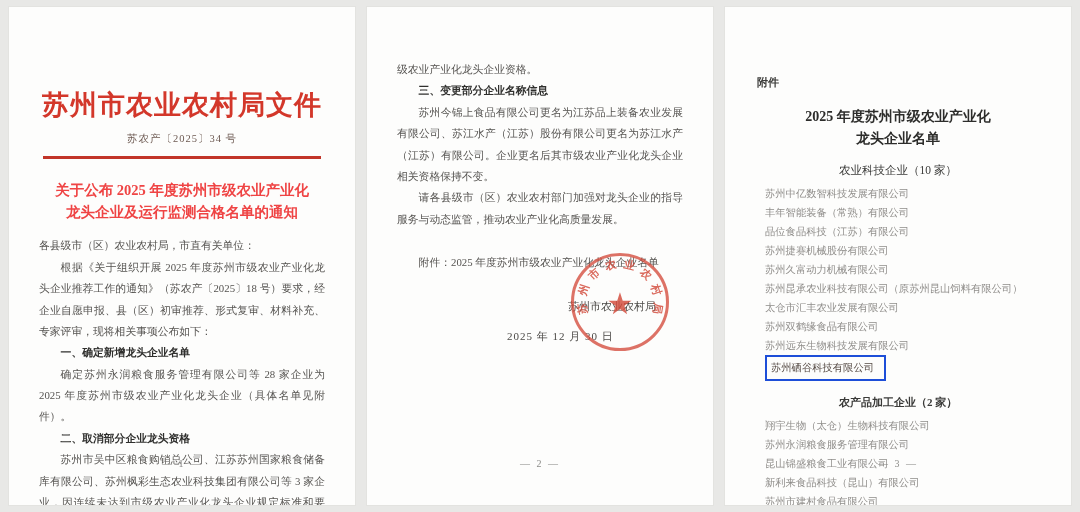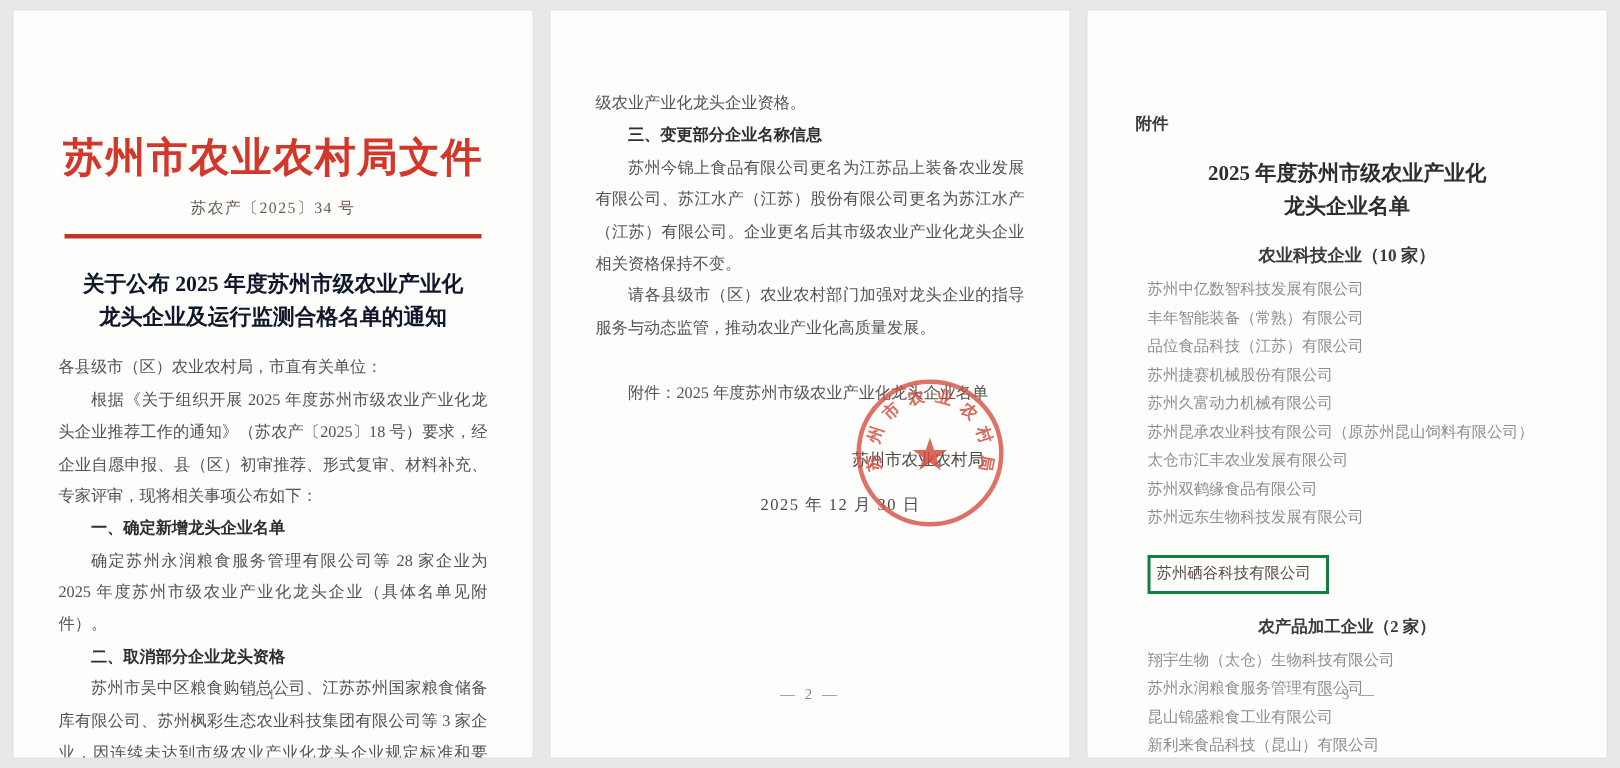--- a/index.html
+++ b/index.html
@@ -34,21 +34,21 @@
   .p1-docnum {
     margin-top:9px; text-align:center;
     font-size:10.5px; color:#6d5a52; letter-spacing:1px;
   }
   .p1-redline {
     height:2.5px; background:#c23529;
     margin:10px 34px 0 34px;
   }
   .p1-title {
     margin:20px 30px 0 30px; text-align:center;
-    font-size:14.5px; font-weight:bold; color:#0f172a; line-height:1.55;
+    font-size:14.5px; font-weight:bold; color:#ef4444; line-height:1.55;
   }
   .body-text { margin:12px 30px 0 30px; font-size:10.8px; line-height:1.98; color:#555350; text-align:justify; }
   .body-text p { text-indent:2em;font-family:Liberation Serif, serif; }
   .body-text p.salutation { text-indent:0; }
   .body-text p.bold-head { font-weight:bold; color:#2f2f2d; }
   
   .p2-body { margin:52px 30px 0 30px; font-size:10.8px; line-height:1.98; color:#555350; text-align:justify; }
   .p2-body p { text-indent:2em; }
   .p2-body p.cont { text-indent:0; }
   .p2-body p.bold-head { font-weight:bold; color:#2f2f2d; }
@@ -67,26 +67,26 @@
     font-family:"DejaVu Sans", sans-serif;
   }
   .seal-arc { position:absolute; left:0; top:0; width:100%; height:100%; }
   .seal-arc span {
     position:absolute; left:50%; top:50%;
     font-size:11px; color:rgba(211,75,60,0.9); font-weight:bold;
   }
   
   .p3-attach { margin:68px 0 0 32px; font-size:11px; font-weight:bold; color:#3c3c3a; }
   .p3-title { margin:16px 20px 0 20px; text-align:center; font-size:14px; font-weight:bold; color:#2d2d2b; line-height:1.6; }
-  .p3-sect-head { margin-top:12px; text-align:center; font-size:11.5px; font-weight:bold; color:#3a3a38; }
+  .p3-sect-head { margin-top:12px; text-align:center; font-size:11.5px; font-weight:normal; color:#3a3a38; }
   .p3-list { margin:6px 0 0 40px; font-size:10.3px; line-height:1.85; color:#8f8d8a; }
   .p3-list .co { white-space:nowrap; }
   .p3-list .co.boxed {
-    display:inline-block; margin-top:15px;
-    color:#564b45; border:2px solid #15803d; padding:1px 10px 2px 4px;
+    display:inline-block; margin-top:0;
+    color:#564b45; border:2px solid #1d4ed8; padding:1px 10px 2px 4px;
   }
   .p3-sect2-head { margin-top:14px; text-align:center; font-size:11px; font-weight:bold; color:#3a3a38; }
 </style>
 </head>
 <body>
 
 <div class="canvas">
 
   <div class="page">
     <div class="p1-header">苏州市农业农村局文件</div>

